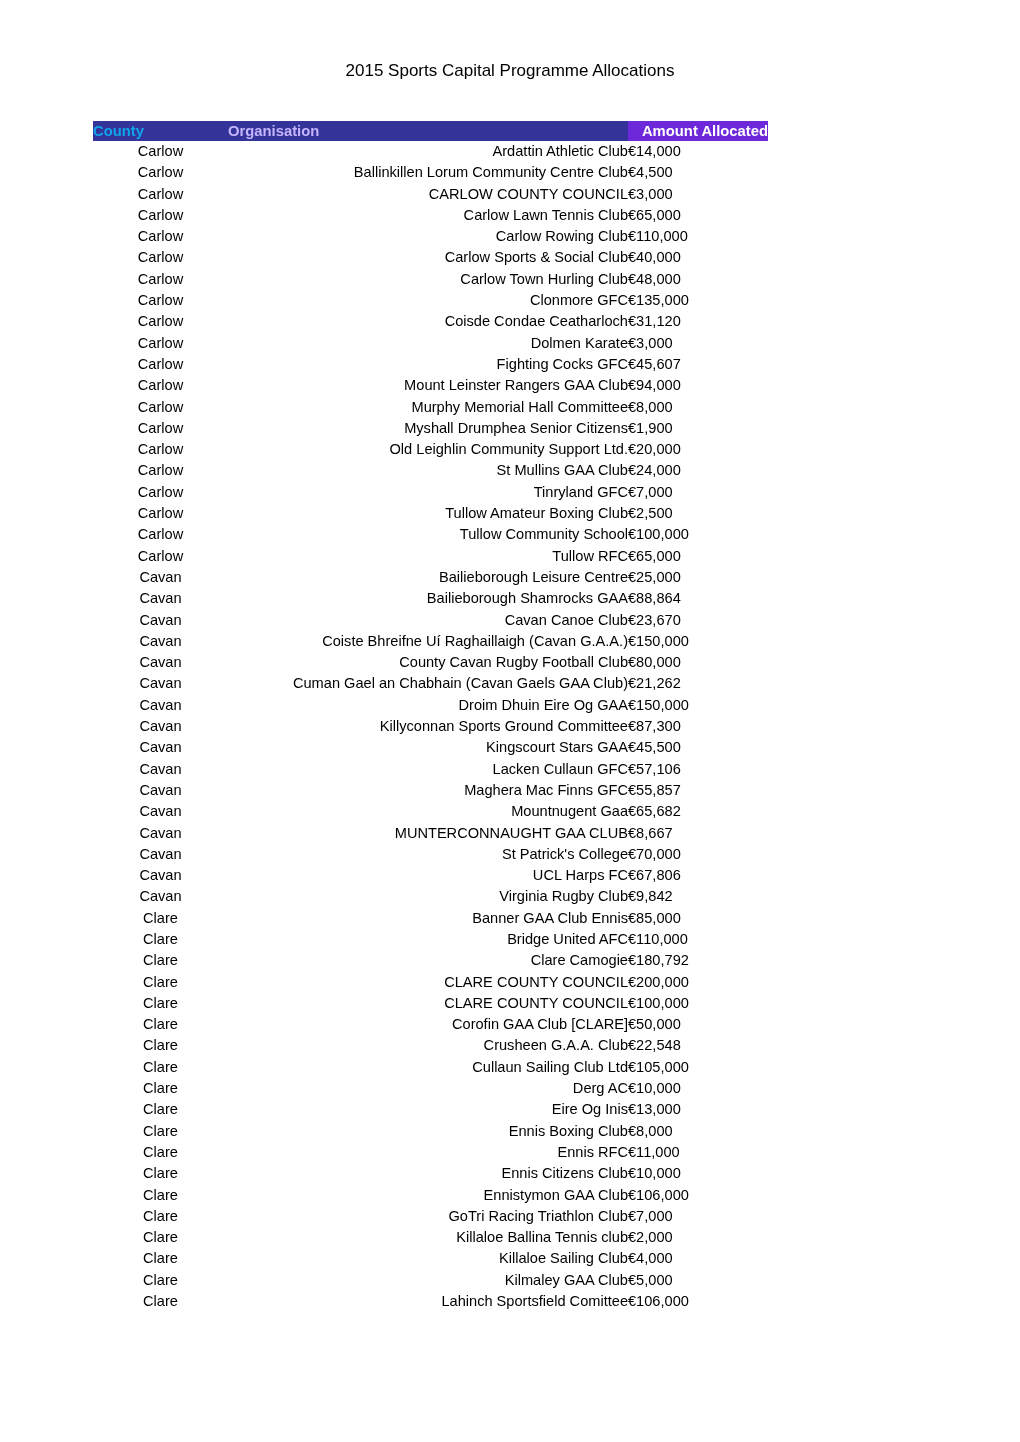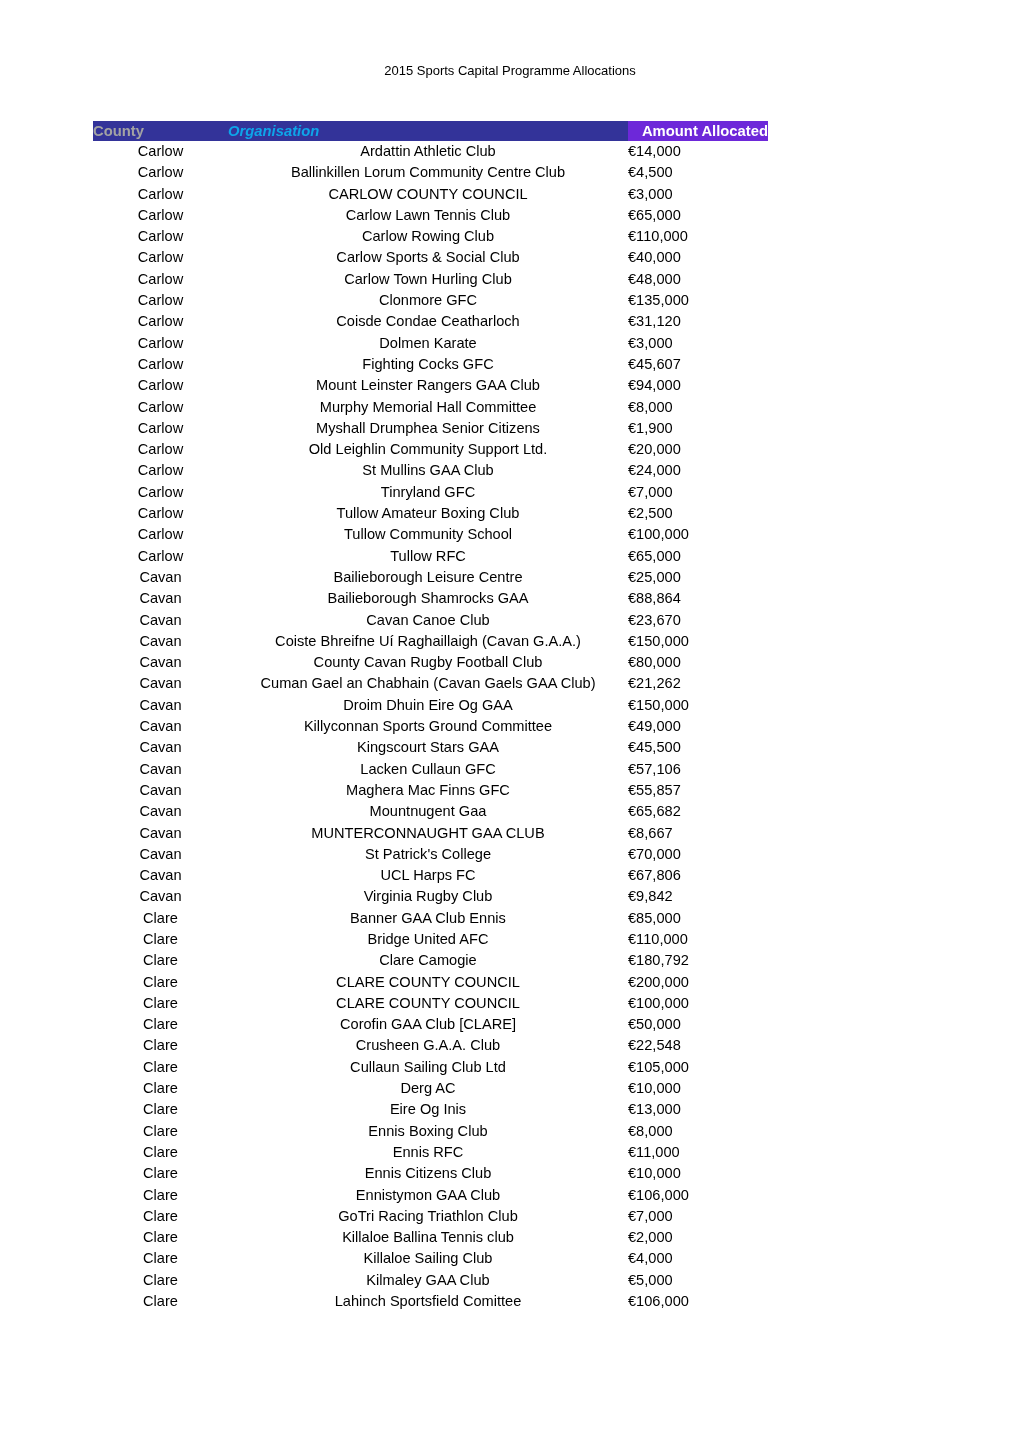--- a/index.html
+++ b/index.html
@@ -22,21 +22,21 @@
     background: #ffffff;
   }
 
   
   .doc-title {
     position: absolute;
     left: 0;
     top: 62px;
     width: 1020px;
     text-align: center;
-    font-size: 13px;
+    font-size: 17px;
     line-height: 18px;
     color: #000000;
     white-space: nowrap;
   }
 
   
   .alloc-table-wrap {
     position: absolute;
     left: 93px;
     top: 121px;
@@ -91,41 +91,41 @@
     line-height: 21.3px;
     vertical-align: middle;
     white-space: nowrap;
     overflow: visible;
     border: 0;
     font-size: 14.6px;
     color: #000000;
   }
 
   td.cell-county { padding-left: 2px; text-align: center; }
-  td.cell-org    { padding-left: 2px; text-align: center; }
+  td.cell-org    { padding-left: 2px; text-align: right; }
   td.cell-amount { text-align: left; padding-right: 1px; }
 </style>
 </head>
 <body style="background: rgb(255, 255, 255);">
 
 <div class="page">
 
   <div class="doc-title">2015 Sports Capital Programme Allocations</div>
 
   <div class="alloc-table-wrap">
     <table class="alloc-table">
       <colgroup>
         <col class="col-county">
         <col class="col-org">
         <col class="col-amount">
       </colgroup>
       <thead>
         <tr class="header-row">
-          <th class="th-county" style="background: rgb(51, 51, 153); color: #a3a3a3;">County</th>
-          <th class="th-org" style="background: rgb(51, 51, 153); color: #0ea5e9; font-style: italic;">Organisation</th>
+          <th class="th-county" style="background: rgb(51, 51, 153); color: #0ea5e9;">County</th>
+          <th class="th-org" style="background: rgb(51, 51, 153); color: #c4b5fd;">Organisation</th>
           <th class="th-amount" style="background: #6d28d9; color: rgb(255, 255, 255);">
               <span class="clip">Amount Allocated</span>
             </th>
         </tr>
       </thead>
       <tbody id="table-body">
           <tr class="data-row">
             <td class="cell-county">Carlow</td>
             <td class="cell-org">Ardattin Athletic Club</td>
             <td class="cell-amount">€14,000</td>
@@ -256,21 +256,21 @@
             <td class="cell-amount">€21,262</td>
           </tr>
           <tr class="data-row">
             <td class="cell-county">Cavan</td>
             <td class="cell-org">Droim Dhuin Eire Og GAA</td>
             <td class="cell-amount">€150,000</td>
           </tr>
           <tr class="data-row">
             <td class="cell-county">Cavan</td>
             <td class="cell-org">Killyconnan Sports Ground Committee</td>
-            <td class="cell-amount">€49,000</td>
+            <td class="cell-amount">€87,300</td>
           </tr>
           <tr class="data-row">
             <td class="cell-county">Cavan</td>
             <td class="cell-org">Kingscourt Stars GAA</td>
             <td class="cell-amount">€45,500</td>
           </tr>
           <tr class="data-row">
             <td class="cell-county">Cavan</td>
             <td class="cell-org">Lacken Cullaun GFC</td>
             <td class="cell-amount">€57,106</td>

